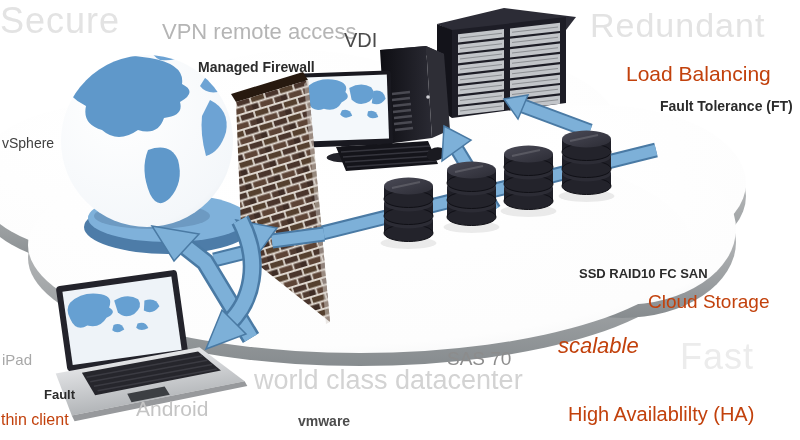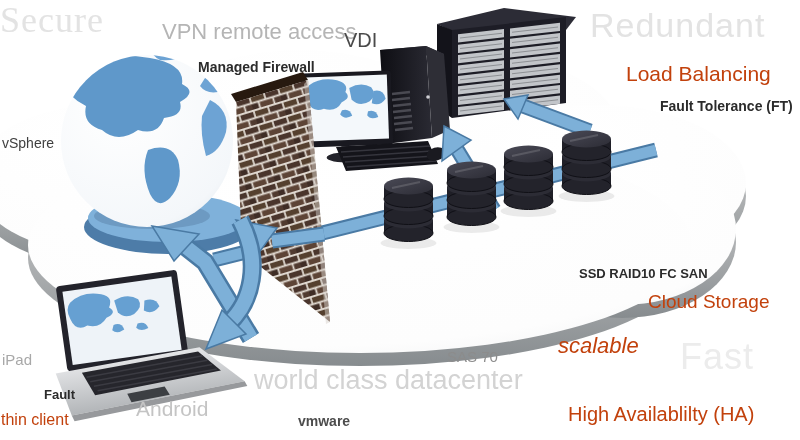--- a/index.html
+++ b/index.html
@@ -285,34 +285,34 @@
           <ellipse cx="24.5" cy="30" rx="24.5" ry="8.5" fill="#23232b" stroke="#101016" stroke-width="1"></ellipse>
       <ellipse cx="24.5" cy="17" rx="24.5" ry="8.5" fill="#2c2c35"></ellipse>
       <rect x="0" y="0" width="49" height="13" fill="#1f1f27"></rect>
           <ellipse cx="24.5" cy="13" rx="24.5" ry="8.5" fill="#23232b" stroke="#101016" stroke-width="1"></ellipse>
       <ellipse cx="24.5" cy="0" rx="24.5" ry="8.5" fill="url(#tubeTop)"></ellipse>
       <line x1="8" y1="2" x2="36" y2="-4" stroke="#ffffff" stroke-width="2" opacity="0.14"></line>
     </g>
   </g>
 </svg>
 
-  <div class="lbl wm" style="left:0px;top:2px;font-family:Liberation Serif, serif;">Secure</div>
+  <div class="lbl wm" style="left:0px;top:2px;">Secure</div>
   <div class="lbl g1" style="left:162px;top:20px;">VPN remote access</div>
   <div class="lbl" style="left:344px;top:30px;font-size:20px;color:#4a4a4a;">VDI</div>
   <div class="lbl dk" style="left:198px;top:60px;">Managed Firewall</div>
   <div class="lbl wm" style="left:590px;top:8px;font-size:34px;">Redundant</div>
   <div class="lbl g2" style="left:626px;top:63px;font-size:21px;">Load Balancing</div>
   <div class="lbl dk" style="left:660px;top:99px;font-size:14px;">Fault Tolerance (FT)</div>
   <div class="lbl" style="left:2px;top:136px;font-size:14px;color:#3f3f3f;">vSphere</div>
   <div class="lbl dk" style="left:579px;top:267px;font-size:13px;">SSD RAID10 FC SAN</div>
   <div class="lbl g2" style="left:648px;top:292px;font-size:19px;">Cloud Storage</div>
   <div class="lbl" style="left:2px;top:352px;font-size:15px;color:#a8a8a8;">iPad</div>
   <div class="lbl dk" style="left:44px;top:388px;font-size:13px;">Fault</div>
   <div class="lbl g2" style="left:1px;top:412px;font-size:16px;">thin client</div>
   <div class="lbl" style="left:136px;top:398px;font-size:21px;color:#c4c4c4;">Android</div>
-  <div class="lbl" style="left:447px;top:349px;font-size:15px;color:#8c8c8c;">SAS 70</div>
+  <div class="lbl" style="left:447px;top:349px;font-size:19px;color:#8c8c8c;">SAS 70</div>
   <div class="lbl g2" style="left:558px;top:334px;font-size:22px;font-style:italic;">scalable</div>
   <div class="lbl wm" style="left:680px;top:338px;color:#ececec;">Fast</div>
   <div class="lbl" style="left:254px;top:366px;font-size:27px;color:#d3d3d3;">world class datacenter</div>
   <div class="lbl" style="left:298px;top:414px;font-size:14px;font-weight:700;color:#4c4c4c;">vmware</div>
   <div class="lbl g2" style="left:568px;top:404px;font-size:20px;">High Availablilty (HA)</div>
 
 </div>
 
 </body></html>

